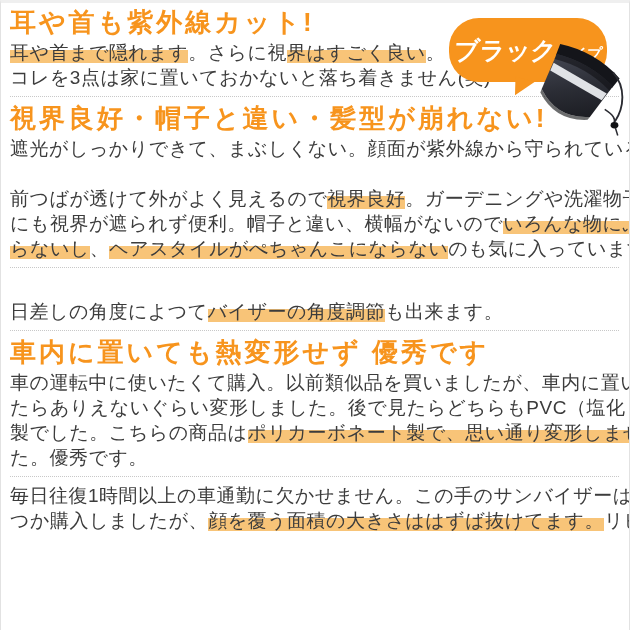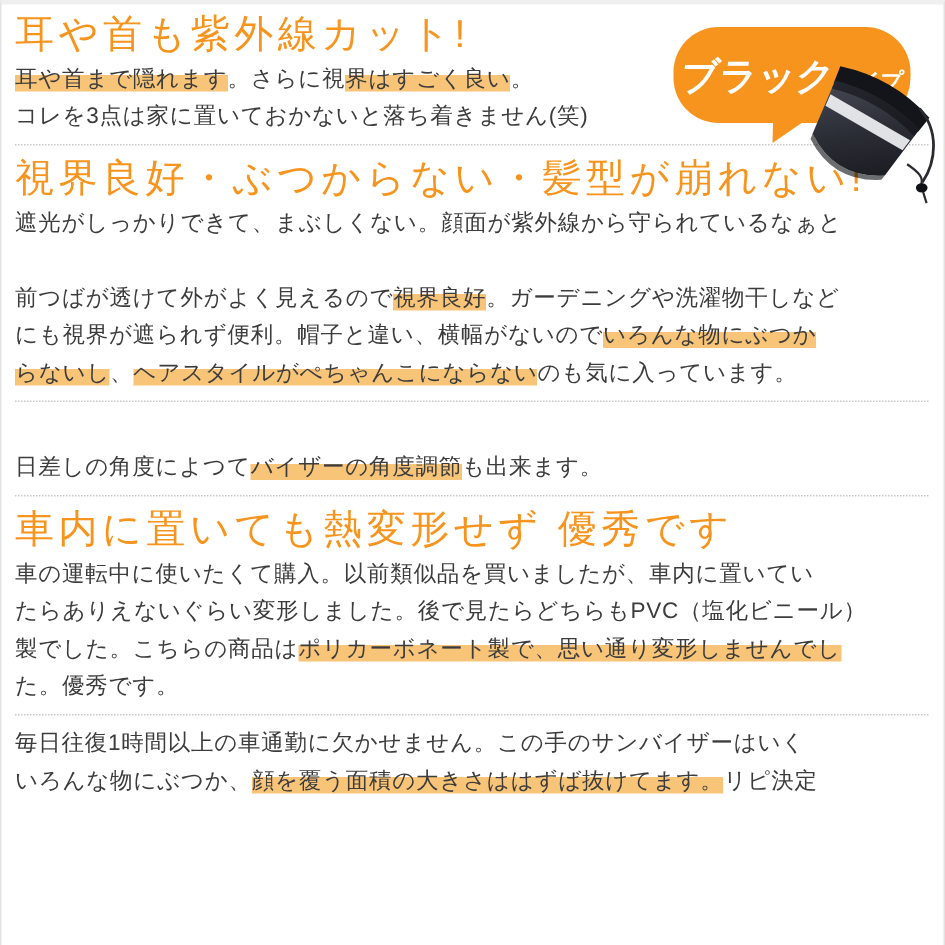--- a/index.html
+++ b/index.html
@@ -12,28 +12,28 @@
     border-top:3px solid #efefef;
     padding:4px 10px 0 9px;
     position:relative;
     overflow:hidden;
     font-family:"Liberation Sans","DejaVu Sans",sans-serif;
   }
   .section h2{
     margin:0 0 2px 0;
     font-size:26px;
     line-height:31px;
-    font-weight:normal;
+    font-weight:bold;
     letter-spacing:3px;
     color:#F7941D;
     white-space:nowrap;
   }
   .section p{
     margin:0;
-    font-size:15px;
+    font-size:19px;
     line-height:25px;
     color:#3c3c3c;
     letter-spacing:0.5px;
     white-space:nowrap;
   }
   .hl{
     background:linear-gradient(transparent 36%, #F8C478 36%);
   }
   .divider{
     border:none;
@@ -82,35 +82,35 @@
 </head>
 <body>
 
 <div>
     <section class="section">
       <h2>耳や首も紫外線カット!</h2>
       <p><span class="hl">耳や首まで隠れます</span><span>。さらに視</span><span class="hl">界はすごく良い</span><span>。</span><br><span>コレを3点は家に置いておかないと落ち着きません(笑)</span></p>
     </section>
     <div class="divider"></div>
     <section class="section">
-      <h2>視界良好・ぶつからない・髪型が崩れない!</h2>
+      <h2>視界良好・帽子と違い・髪型が崩れない!</h2>
       <p><span>遮光がしっかりできて、まぶしくない。顔面が紫外線から守られているなぁと</span><br><br><span>前つばが透けて外がよく見えるので</span><span class="hl">視界良好</span><span>。ガーデニングや洗濯物干しなど</span><br><span>にも視界が遮られず便利。帽子と違い、横幅がないので</span><span class="hl">いろんな物にぶつか</span><br><span class="hl">らないし</span><span>、</span><span class="hl">ヘアスタイルがぺちゃんこにならない</span><span>のも気に入っています。</span></p>
     </section>
     <div class="divider"></div>
     <section class="section">
       <p><br><span>日差しの角度によつて</span><span class="hl">バイザーの角度調節</span><span>も出来ます。</span><br></p>
     </section>
     <div class="divider"></div>
     <section class="section">
       <h2>車内に置いても熱変形せず 優秀です</h2>
       <p><span>車の運転中に使いたくて購入。以前類似品を買いましたが、車内に置いてい</span><br><span>たらありえないぐらい変形しました。後で見たらどちらもPVC（塩化ビニール）</span><br><span>製でした。こちらの商品は</span><span class="hl">ポリカーボネート製で、思い通り変形しませんでし</span><br><span>た。優秀です。</span></p>
     </section>
     <div class="divider"></div>
     <section class="section">
-      <p><span>毎日往復1時間以上の車通勤に欠かせません。この手のサンバイザーはいく</span><br><span>いろんな物にぶつか、</span><span class="hl">顔を覆う面積の大きさははずば抜けてます。</span><span>リピ決定</span></p>
+      <p><span>毎日往復1時間以上の車通勤に欠かせません。この手のサンバイザーはいく</span><br><span>つか購入しましたが、</span><span class="hl">顔を覆う面積の大きさははずば抜けてます。</span><span>リピ決定</span></p>
     </section>
   </div>
 
 <div class="bubble">
   <span class="label"><span class="main">ブラック</span><span class="sub">タイプ</span></span>
 </div>
 
 <svg class="visor" viewBox="0 0 110 110" aria-hidden="true">
   <defs>
     <linearGradient id="vg" x1="0" y1="0" x2="1" y2="1">

